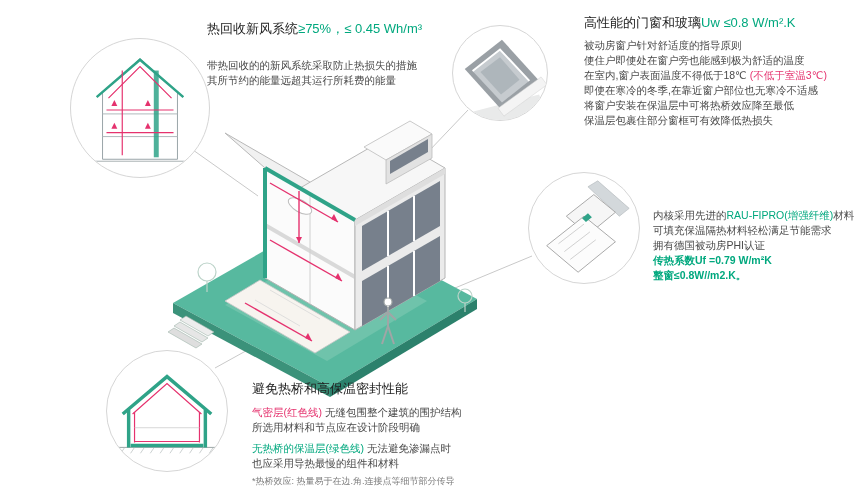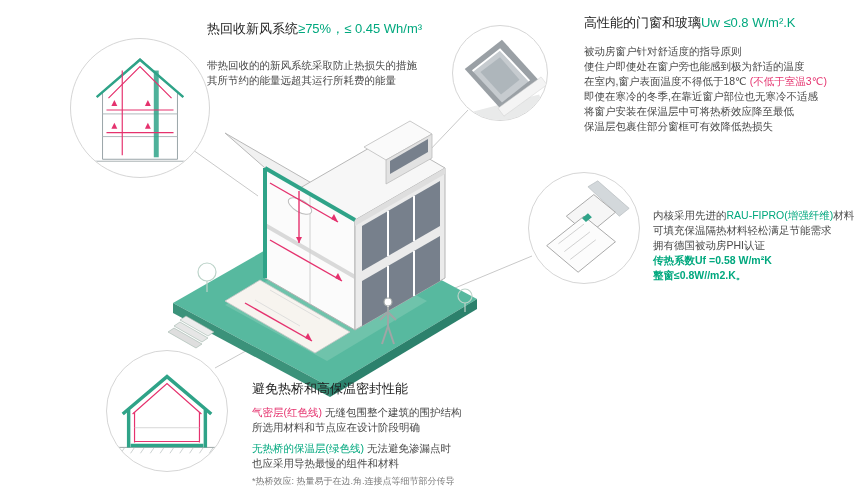--- a/index.html
+++ b/index.html
@@ -197,33 +197,33 @@
   </div>
 
   <div class="abs" style="left:207px;top:20px">
     <div class="title"><span>热回收新风系统</span><span class="green">≥75%，≤ 0.45 Wh/m³</span></div>
     <div class="tline" style="margin-top:20px">带热回收的的新风系统采取防止热损失的措施</div>
     <div class="tline">其所节约的能量远超其运行所耗费的能量</div>
   </div>
 
   <div class="abs" style="left:584px;top:14px">
     <div class="title"><span>高性能的门窗和玻璃</span><span class="green">Uw ≤0.8 W/m².K</span></div>
-    <div class="tline" style="margin-top:12px">被动房窗户针对舒适度的指导原则</div>
+    <div class="tline" style="margin-top:6px">被动房窗户针对舒适度的指导原则</div>
     <div class="tline">使住户即使处在窗户旁也能感到极为舒适的温度</div>
     <div class="tline"><span>在室内,窗户表面温度不得低于18℃ </span><span class="pink">(不低于室温3℃)</span></div>
     <div class="tline">即使在寒冷的冬季,在靠近窗户部位也无寒冷不适感</div>
     <div class="tline">将窗户安装在保温层中可将热桥效应降至最低</div>
     <div class="tline">保温层包裹住部分窗框可有效降低热损失</div>
   </div>
 
   <div class="abs" style="left:653px;top:208px">
     <div class="tline"><span>内核采用先进的</span><span class="green">RAU-FIPRO(增强纤维)</span><span>材料</span></div>
     <div class="tline">可填充保温隔热材料轻松满足节能需求</div>
     <div class="tline">拥有德国被动房PHI认证</div>
-    <div class="tline green bold">传热系数Uf =0.58 W/m²K</div>
+    <div class="tline green bold">传热系数Uf =0.79 W/m²K</div>
     <div class="tline green bold">整窗≤0.8W//m2.K。</div>
   </div>
 
   <div class="abs" style="left:252px;top:380px">
     <div class="title">避免热桥和高保温密封性能</div>
     <div class="tline" style="margin-top:7px"><span class="pink">气密层(红色线)</span><span> 无缝包围整个建筑的围护结构</span></div>
     <div class="tline">所选用材料和节点应在设计阶段明确</div>
     <div class="tline" style="margin-top:6px"><span class="green">无热桥的保温层(绿色线)</span><span> 无法避免渗漏点时</span></div>
     <div class="tline">也应采用导热最慢的组件和材料</div>
     <div class="footnote" style="margin-top:3px">*热桥效应: 热量易于在边.角.连接点等细节部分传导</div>

